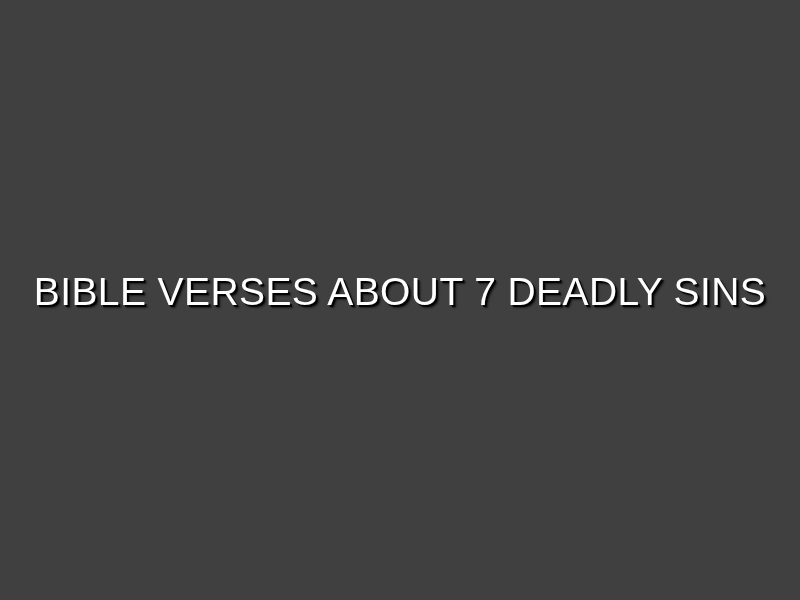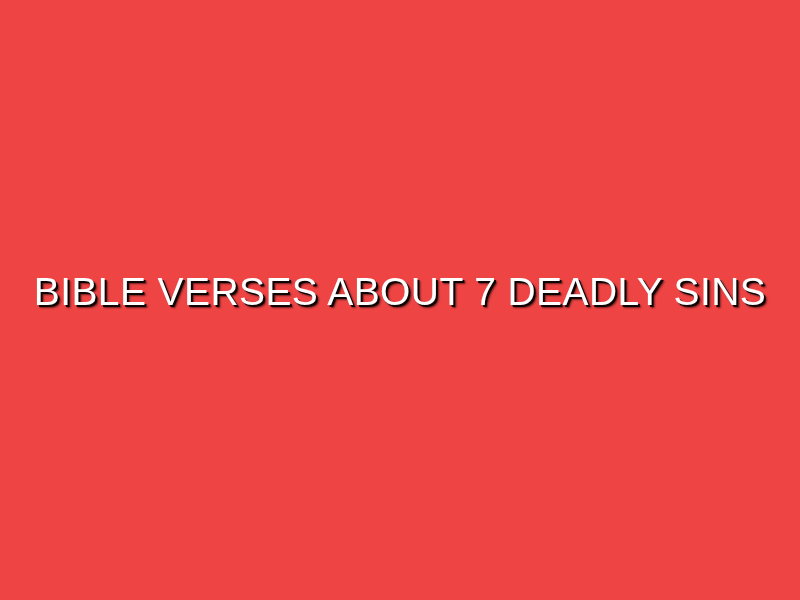--- a/index.html
+++ b/index.html
@@ -47,17 +47,17 @@
     white-space: nowrap;
     text-transform: uppercase;
     color: #ffffff;
     text-shadow: 2px 2px 0 rgba(0, 0, 0, 0.88),
                  3px 3px 2px rgba(0, 0, 0, 0.55);
   }
 </style>
 </head>
 <body>
 
-<div id="card" style="background-color: #ef4444;">
+<div id="card" style="background-color: #404040;">
   <div id="title-wrap">
     <h1 id="page-title" style="color: rgb(255, 255, 255);">BIBLE VERSES ABOUT 7 DEADLY SINS</h1>
   </div>
 </div>
 
 </body></html>

